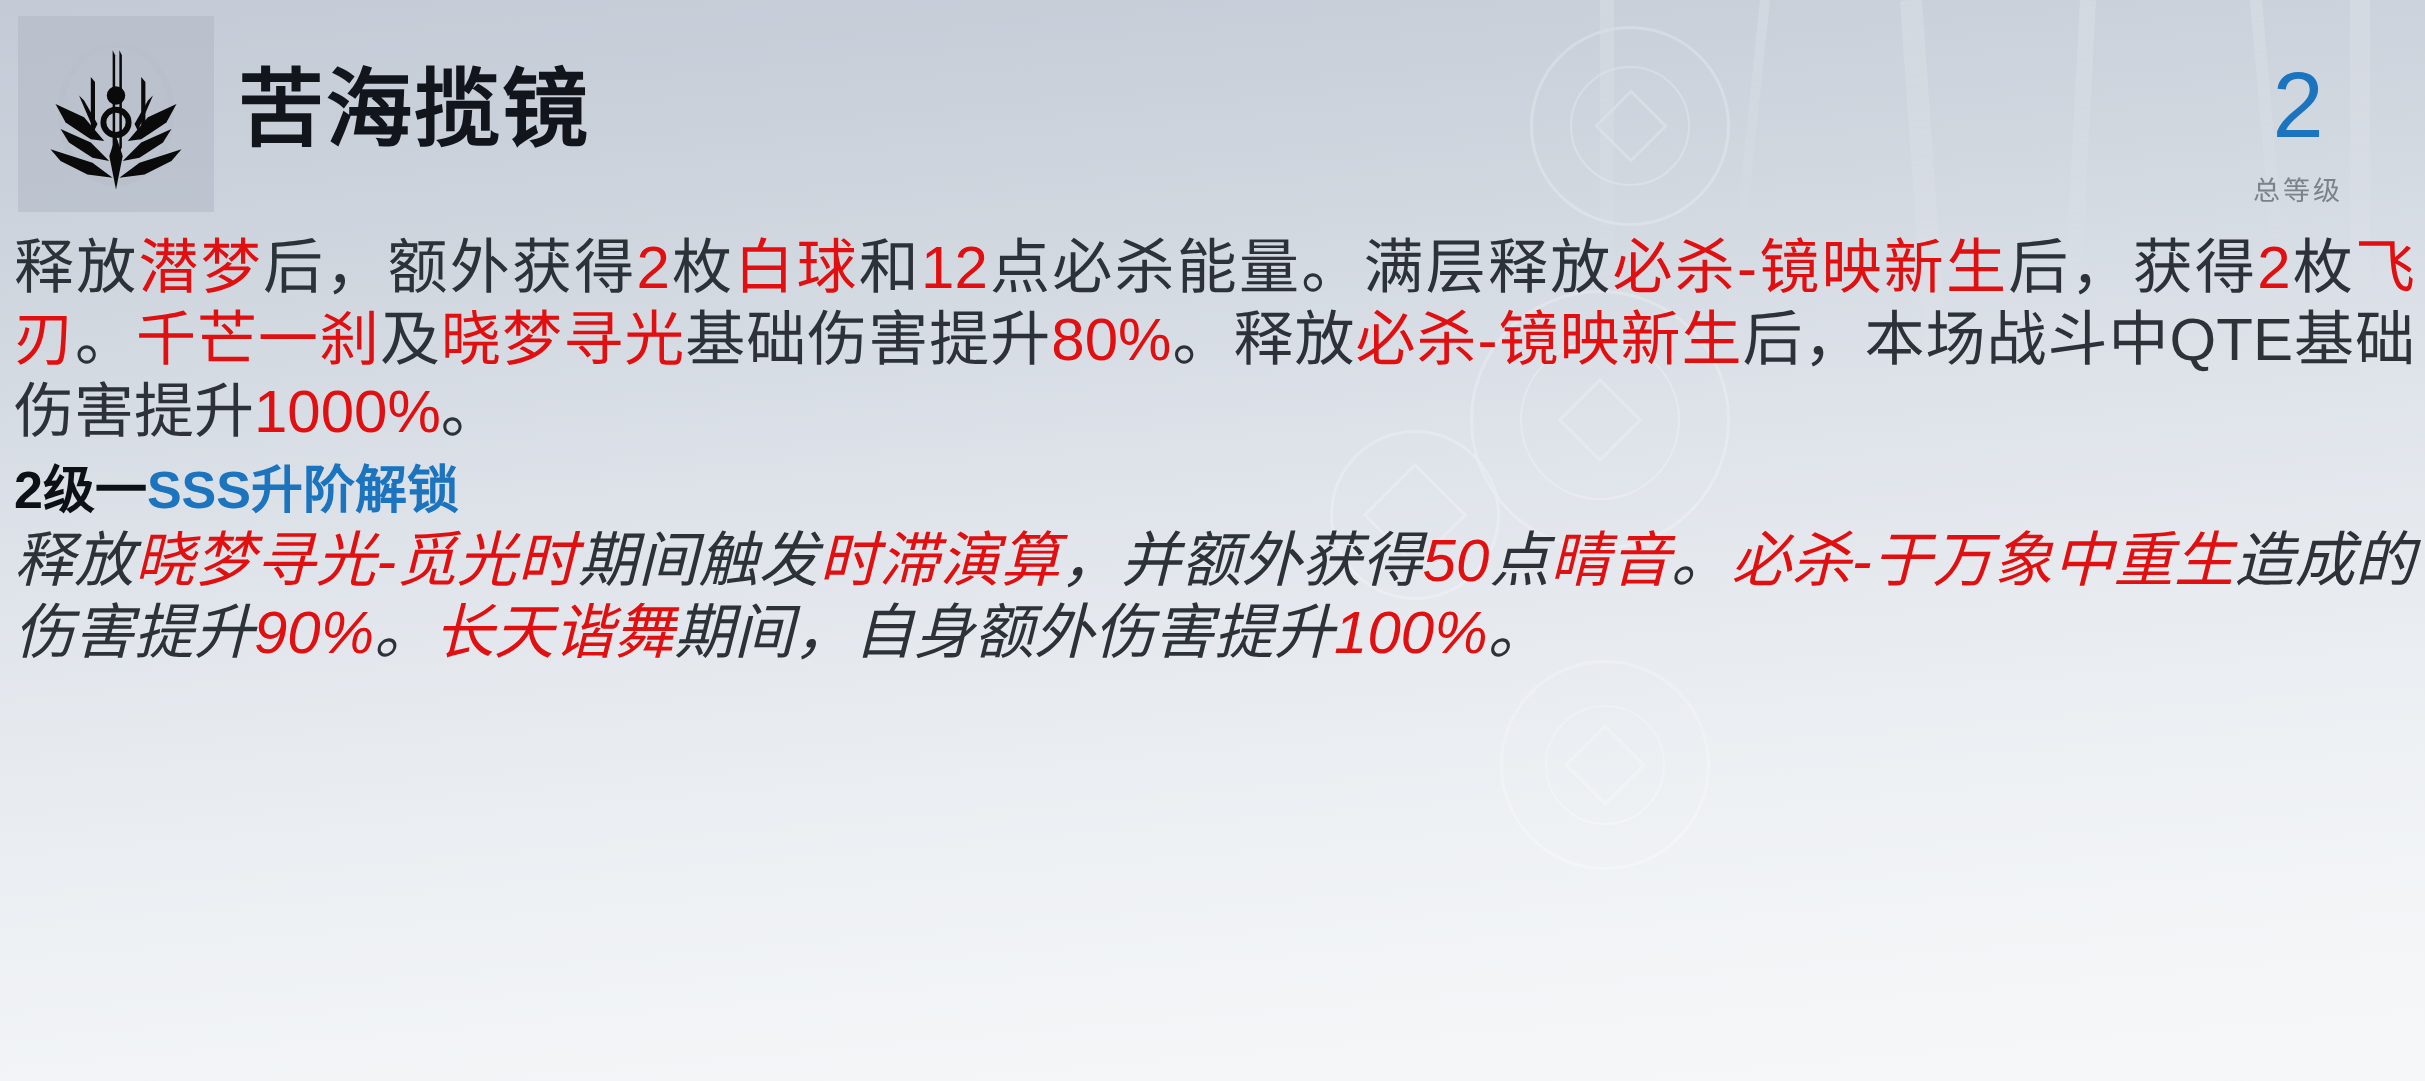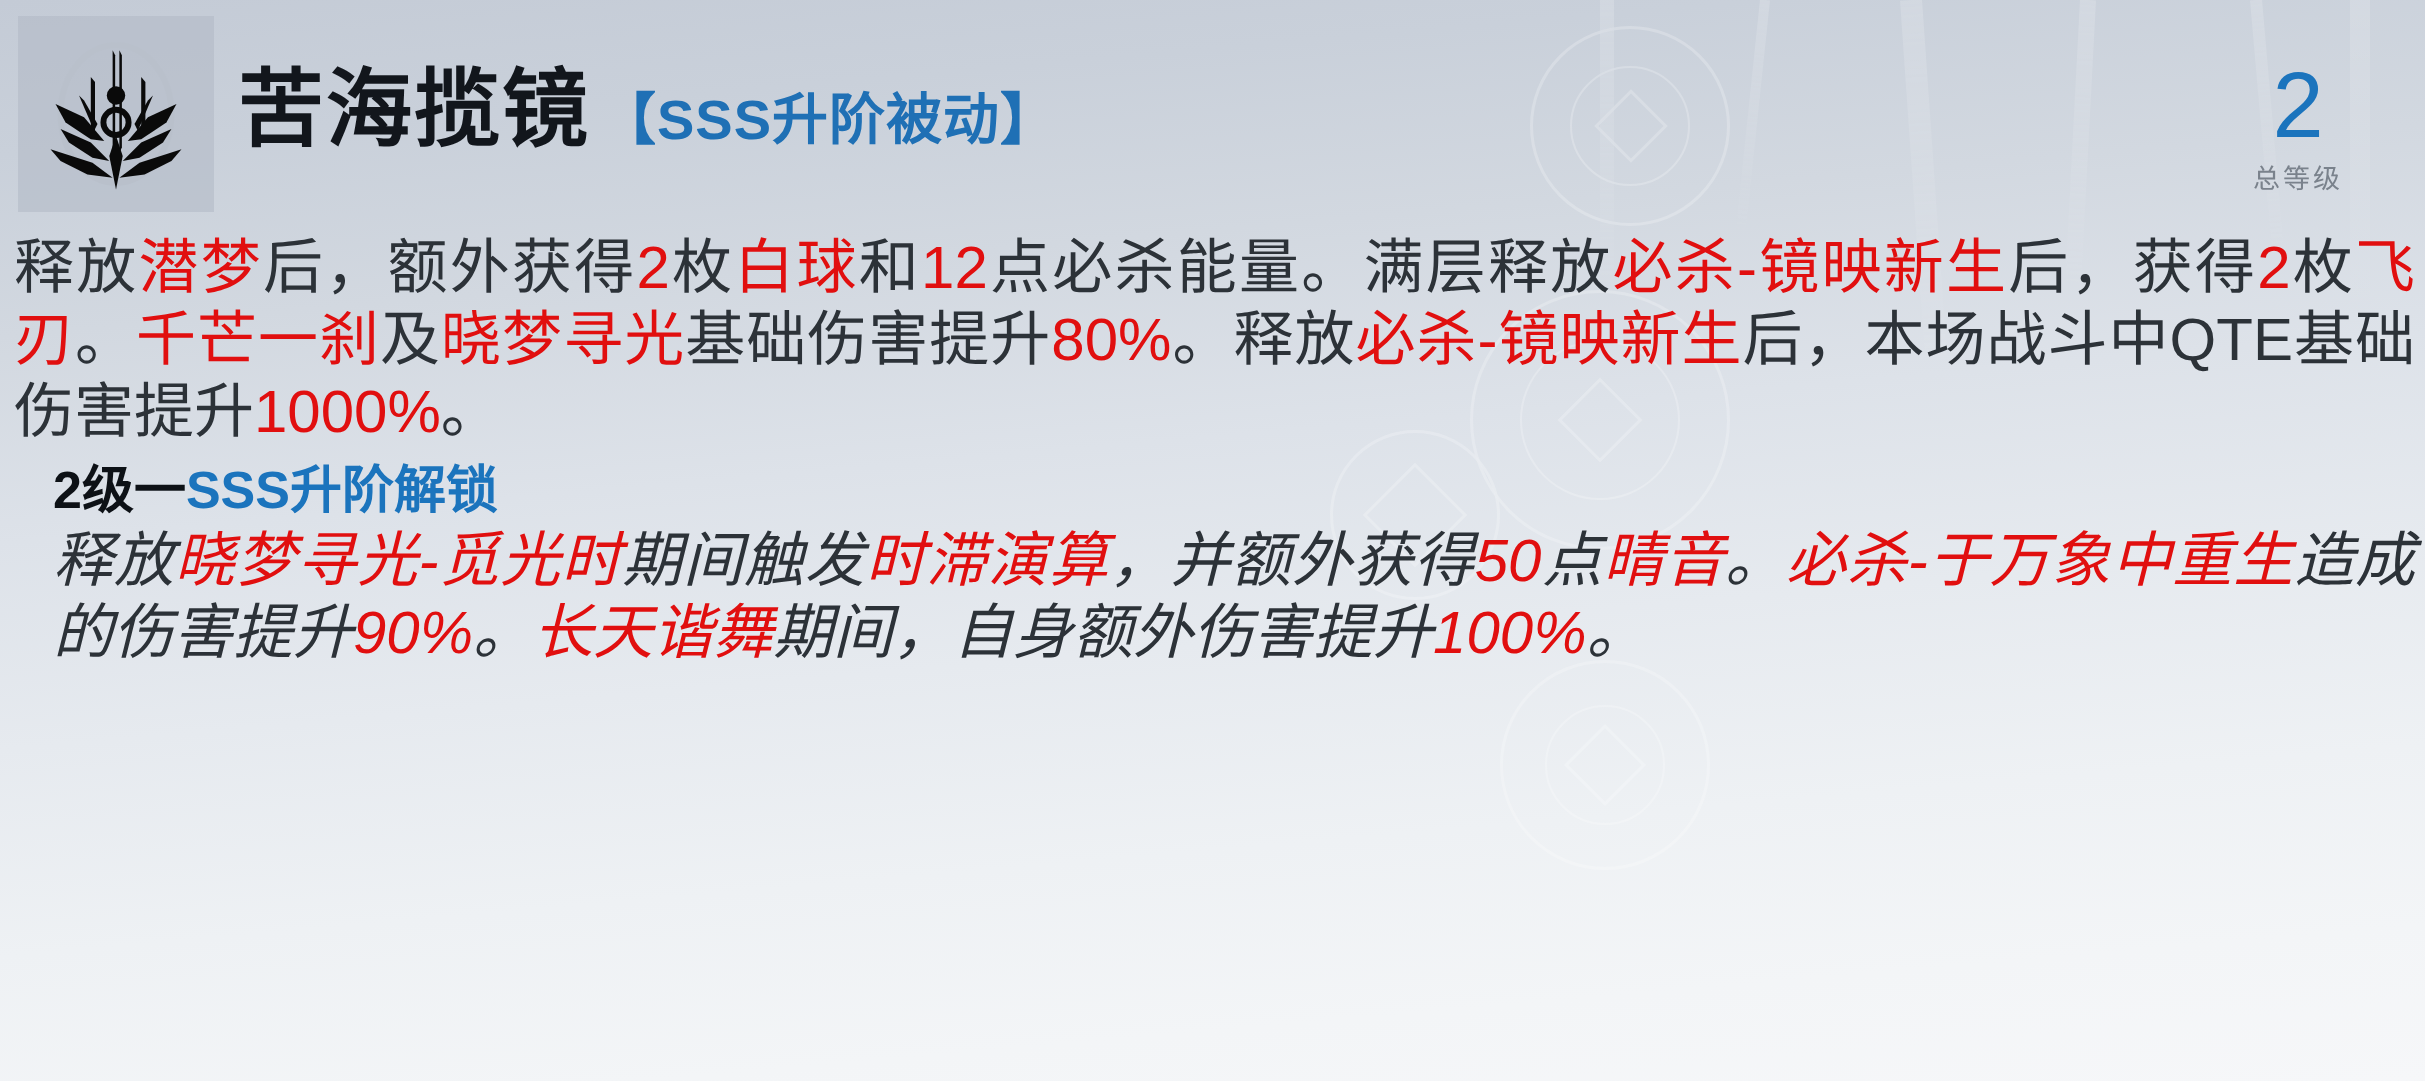--- a/index.html
+++ b/index.html
@@ -104,21 +104,21 @@
     width: 190px;
     text-align: center;
   }
   .level-num {
     font-size: 92px;
     line-height: 0.95;
     font-weight: 400;
     color: #1b74bd;
   }
   .level-caption {
-    margin-top: 8px;
+    margin-top: 20px;
     font-size: 27px;
     color: #7a828c;
     letter-spacing: 3px;
   }
 
   
   .content {
     position: absolute;
     left: 14px;
     top: 232px;
@@ -140,21 +140,21 @@
     line-height: 1.20;
     color: #2c3238;
     letter-spacing: 0px;
     text-align: justify;
     text-justify: inter-character;
   }
   .sec-body.two { margin-top: 2px; font-style: italic; }
 
   .hl { color: #e10f0f; }
 
-  .block-2 { margin-top: 12px; margin-left: 39px; }
+  .block-2 { margin-top: 12px; }
 </style>
 </head>
 <body>
 
 <div id="screen">
 
   <div class="bg-deco" style="left:0; top:0; width:2425px; height:1081px;">
     <div class="ring" style="left:1530px; top:26px; width:200px; height:200px;"></div>
     <div class="ring inner" style="left:1570px; top:66px; width:120px; height:120px;"></div>
     <div class="sq" style="left:1605px; top:100px; width:52px; height:52px;"></div>
@@ -200,21 +200,20 @@
             <circle cx="100" cy="78" r="11"></circle>
             <circle cx="100" cy="110" r="15" fill="none" stroke="#0a0a0a" stroke-width="7"></circle>
             <path d="M100 126 L108 150 L100 190 L92 150 Z"></path>
           </g>
         </svg>
       </span>
     </div>
 
     <div class="title-row">
       <span class="title-main">苦海揽镜</span>
-      <span class="title-sub">【SSS升阶被动】</span>
     </div>
 
     <div class="level-block">
       <div class="level-num">2</div>
       <div class="level-caption">总等级</div>
     </div>
   </div>
 
   <div class="content">
 

